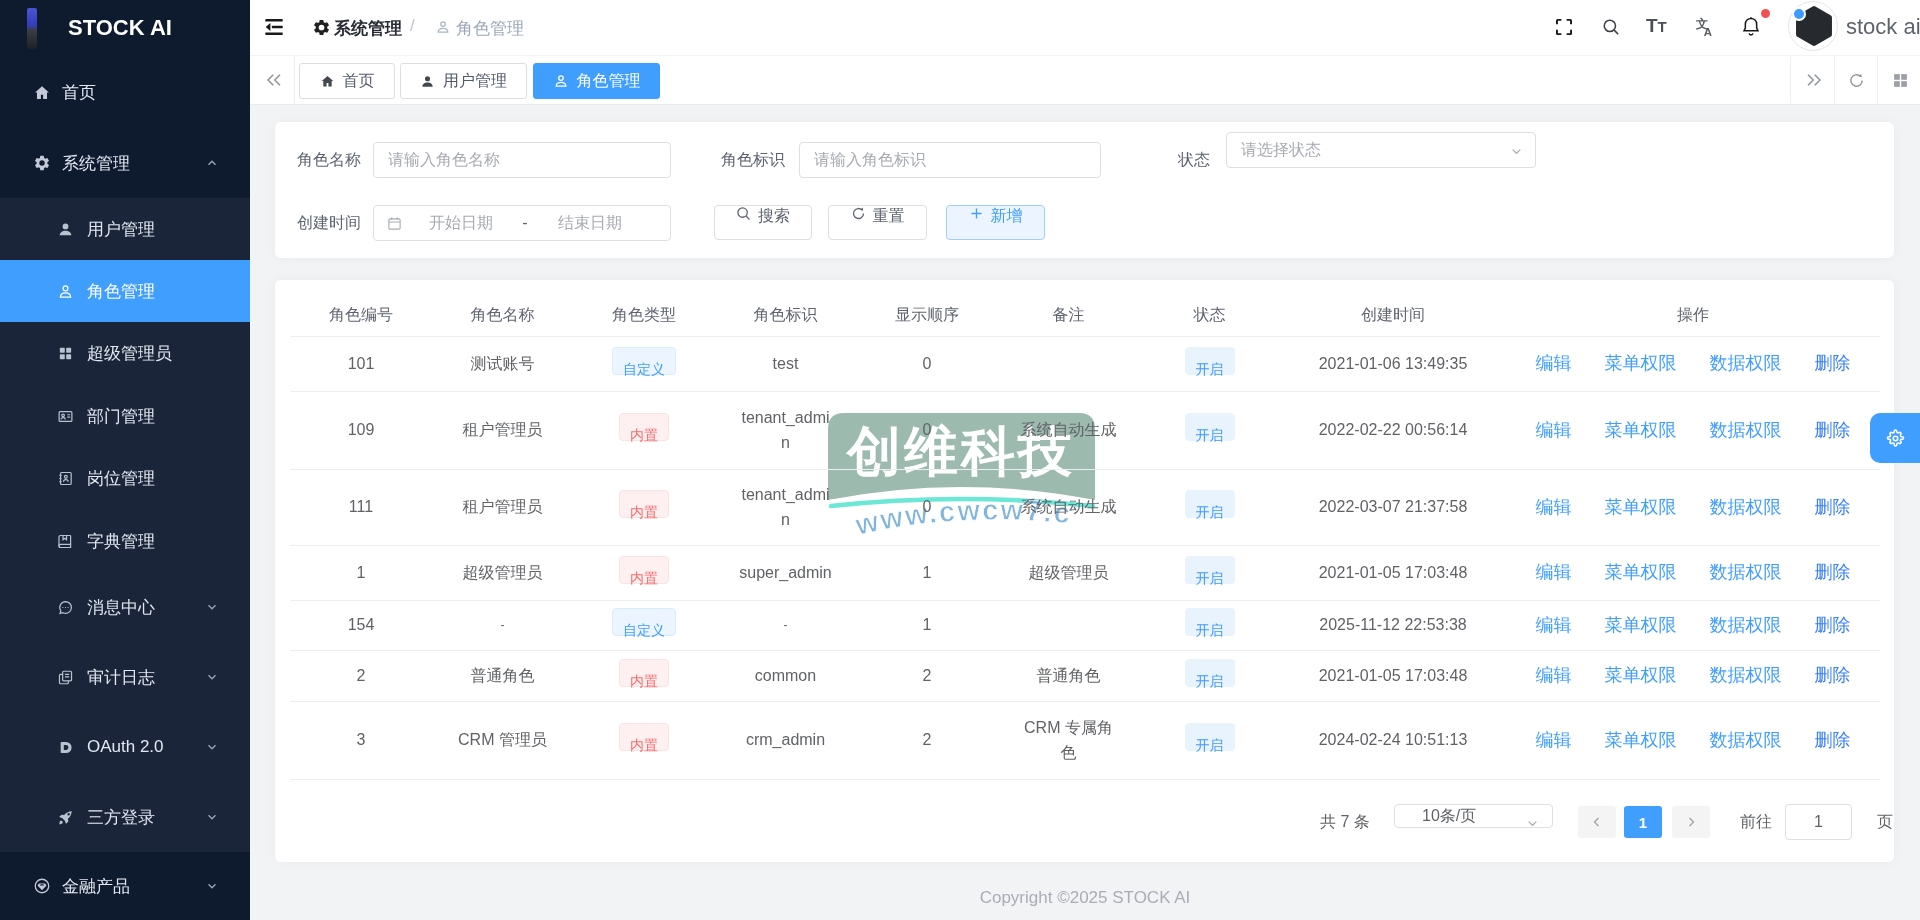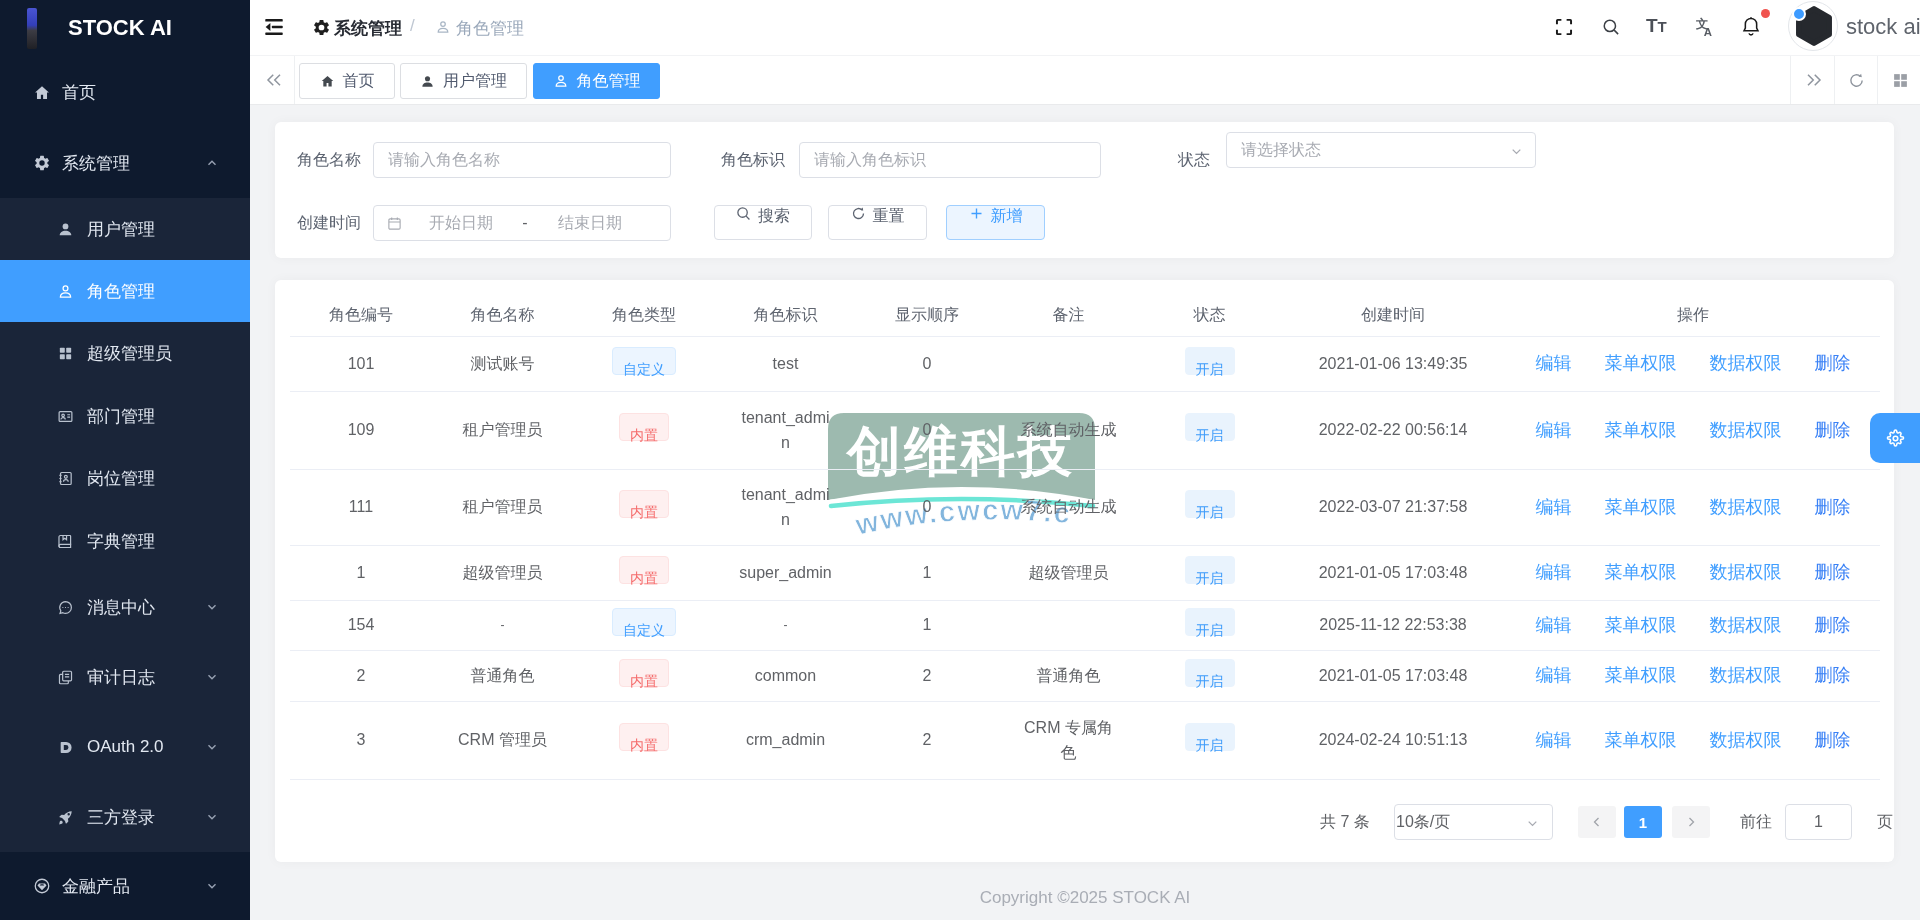--- a/index.html
+++ b/index.html
@@ -417,21 +417,21 @@
       <div class="c c8">2024-02-24 10:51:13</div>
       <div class="c c9 ops">
         <span class="lb">编辑</span>
         <span class="lb">菜单权限</span>
         <span class="lb">数据权限</span>
         <span class="lr">删除</span>
       </div>
   </div>
   <div class="pag" style="left:0;top:524px;width:1619px;height:36px">
     <span style="position:absolute;left:1045px;line-height:36px">共 7 条</span>
-    <div style="position:absolute;left:1119px;top:0;width:159px;height:36px;border:1px solid #dcdfe6;border-radius:4px;display:flex;align-items:center;padding-left:1px;color:#606266">10条/页<svg style="position:absolute;right:13px;top:12px" width="13" height="13" viewBox="0 0 24 24" fill="none" stroke="#a8abb2" stroke-width="2.4">
+    <div style="position:absolute;left:1119px;top:0;width:159px;height:24px;border:1px solid #dcdfe6;border-radius:4px;display:flex;align-items:center;padding-left:27px;color:#606266">10条/页<svg style="position:absolute;right:13px;top:12px" width="13" height="13" viewBox="0 0 24 24" fill="none" stroke="#a8abb2" stroke-width="2.4">
           <path d="M5 8.5l7 7 7-7"></path>
         </svg></div>
     <div class="pbtn" style="position:absolute;left:1303px;top:2px">
         <svg width="12" height="12" viewBox="0 0 24 24" fill="none" stroke="#a0a3a9" stroke-width="2.6">
           <path d="M15 4l-8 8 8 8"></path>
         </svg>
       </div>
     <div class="pbtn on" style="position:absolute;left:1349px;top:2px">1</div>
     <div class="pbtn" style="position:absolute;left:1397px;top:2px">
         <svg width="12" height="12" viewBox="0 0 24 24" fill="none" stroke="#a0a3a9" stroke-width="2.6">

